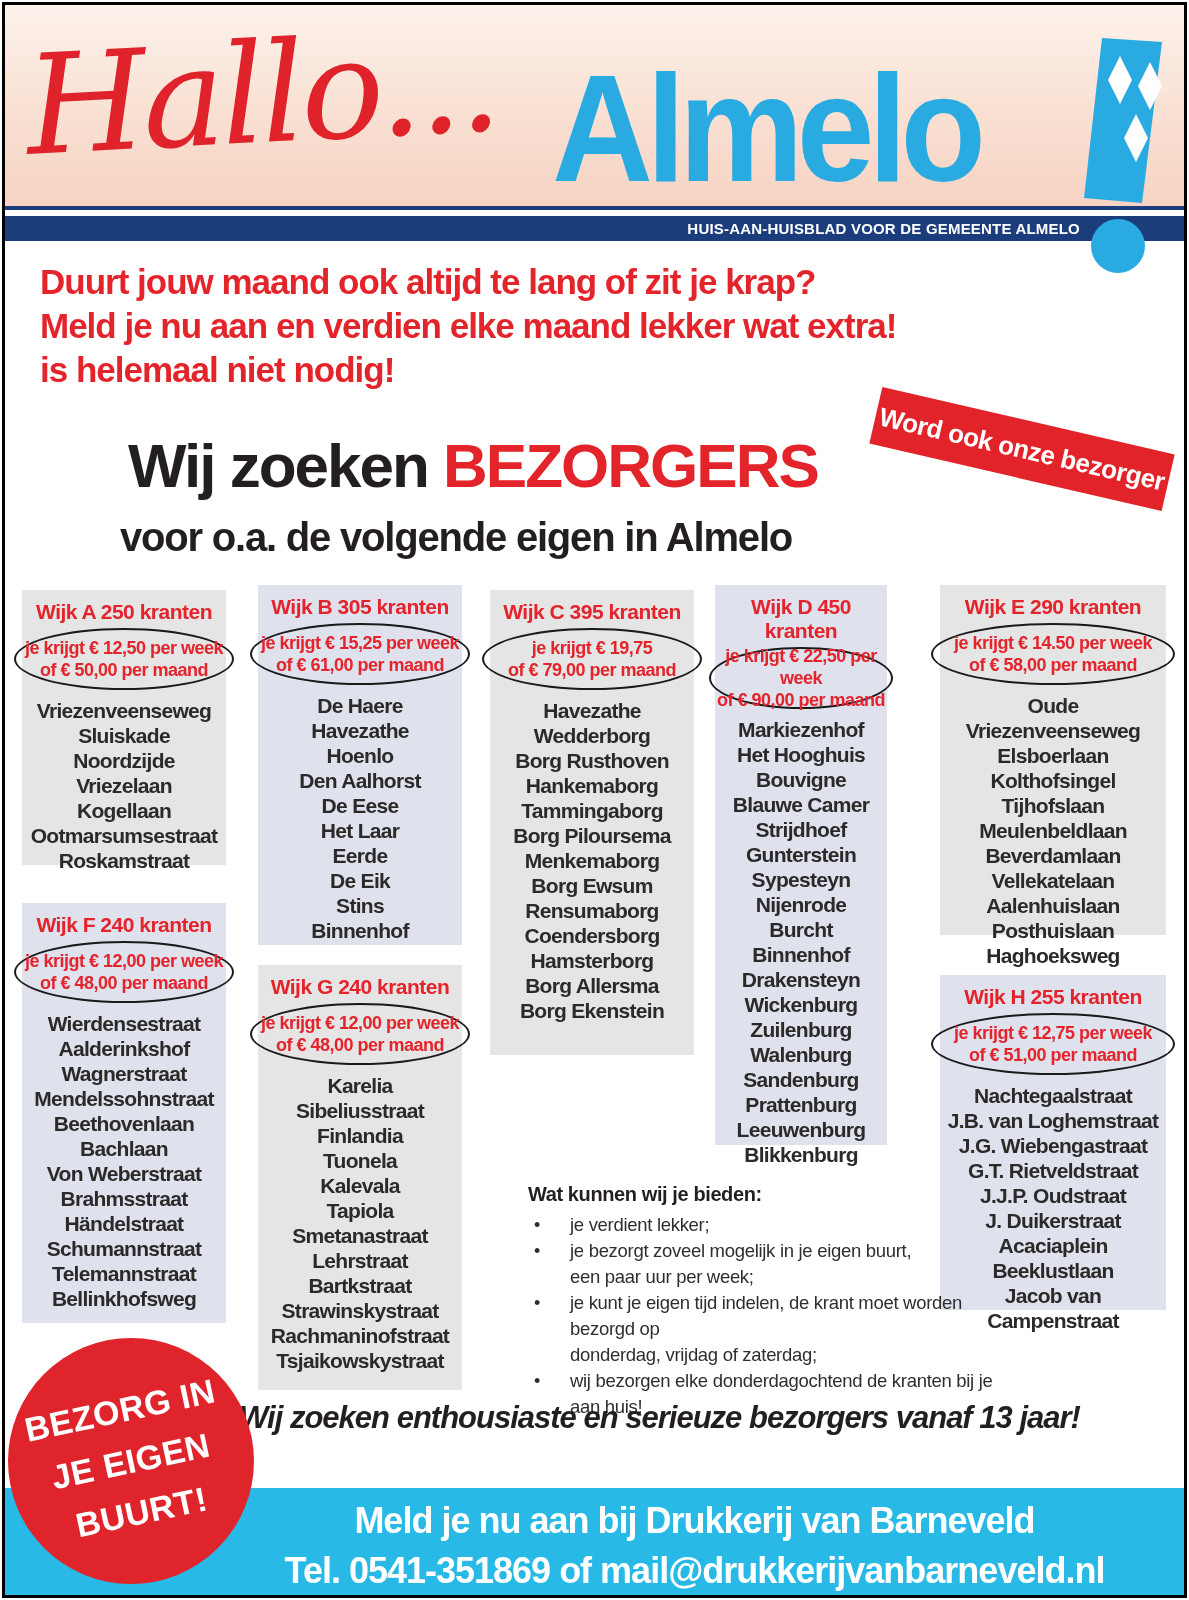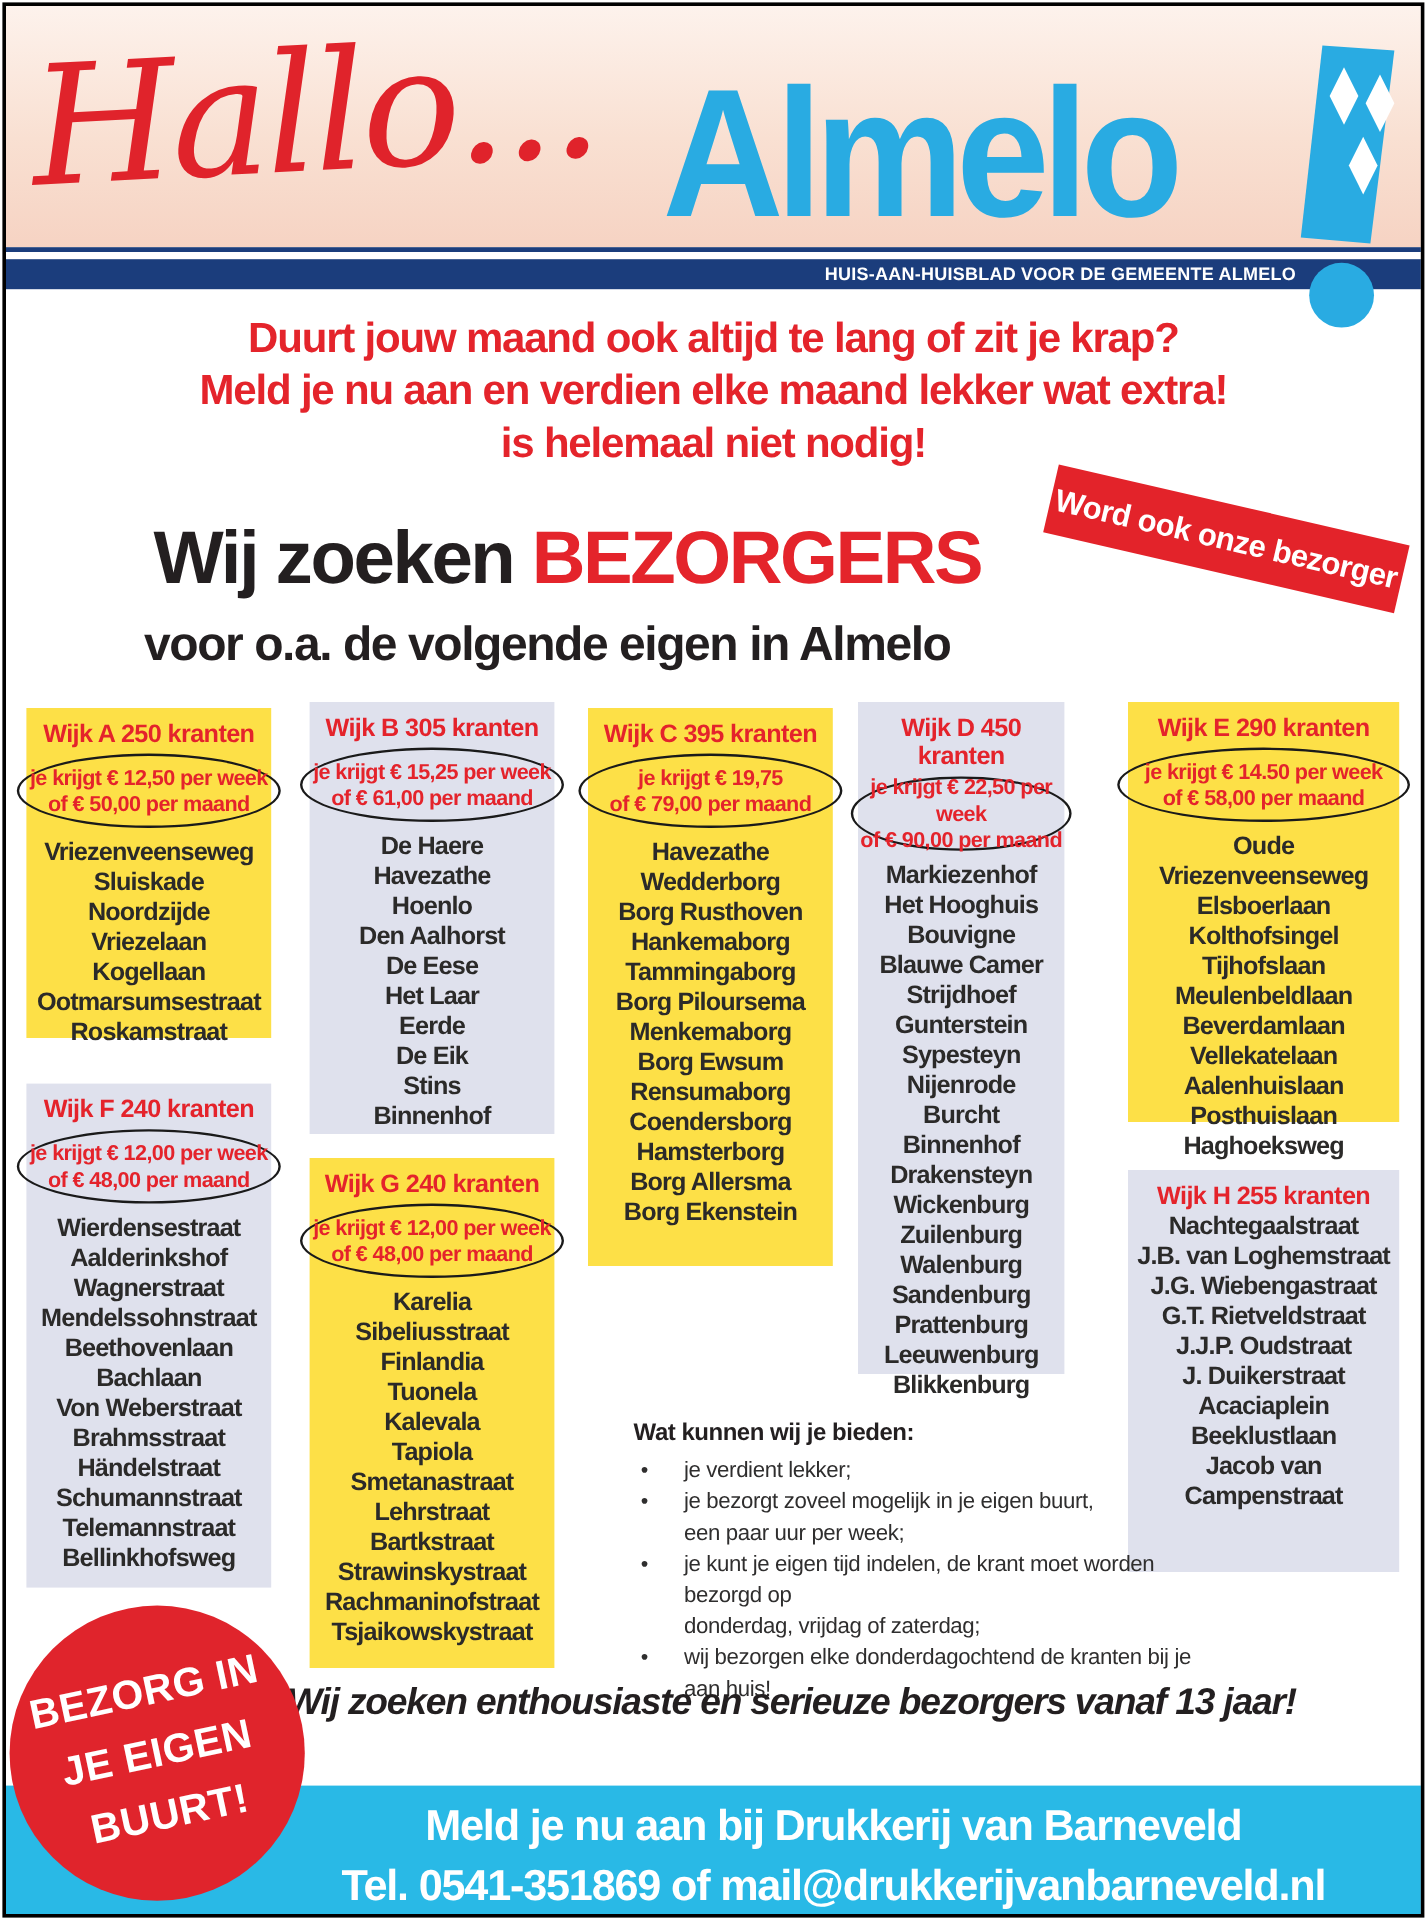--- a/index.html
+++ b/index.html
@@ -19,39 +19,39 @@
   .logo-almelo{position:absolute;left:552px;top:52px;z-index:3;
     font-weight:bold;font-size:152px;line-height:1;color:#29abe2;
     letter-spacing:-7px;transform:scaleX(0.92);transform-origin:left top;}
   .excl-svg{position:absolute;left:1062px;top:28px;z-index:4;}
   .band-thin{position:absolute;left:5px;right:5px;top:206px;height:4px;background:#1b3d7c;z-index:2;}
   .band-thick{position:absolute;left:5px;right:5px;top:216px;height:25px;background:#1b3d7c;z-index:2;
     display:flex;align-items:center;justify-content:flex-end;padding-right:104px;box-sizing:border-box;}
   .band-thick .tagline{color:#fff;font-weight:bold;font-size:15px;letter-spacing:0.2px;}
 
   
-  .intro{position:absolute;left:40px;right:40px;top:260px;text-align:center;z-index:2;
+  .intro{position:absolute;left:40px;right:40px;top:260px;z-index:2;
     color:#e4242b;font-weight:bold;letter-spacing:-1px;}
   .intro .l{font-size:35px;line-height:44px;}
 
   
   .headline{position:absolute;left:128px;top:430px;font-weight:bold;font-size:62px;
     letter-spacing:-2px;color:#231f20;z-index:2;}
   .headline .red{color:#e4242b;}
   .subhead{position:absolute;left:120px;top:515px;font-weight:bold;font-size:40px;
     letter-spacing:-1.2px;color:#231f20;z-index:2;}
 
   
   .ribbon{position:absolute;left:872px;top:420px;width:300px;height:58px;background:#e3232a;
     transform:rotate(13deg);display:flex;align-items:center;justify-content:center;z-index:2;}
   .ribbon span{color:#fff;font-weight:bold;font-size:26px;letter-spacing:-0.5px;}
 
   
   .wijk{position:absolute;box-sizing:border-box;padding:10px 4px 8px;text-align:center;z-index:2;}
-  .wijk.pink{background:#fde047;}
+  .wijk.pink{background:#e5e5e5;}
   .wijk.lavender{background:#dfe1ed;}
   .wijk-A{left:22px;top:590px;width:204px;height:275px;}
   .wijk-B{left:258px;top:585px;width:204px;height:360px;}
   .wijk-C{left:490px;top:590px;width:204px;height:465px;}
   .wijk-D{left:715px;top:585px;width:172px;height:560px;}
   .wijk-E{left:940px;top:585px;width:226px;height:350px;}
   .wijk-F{left:22px;top:903px;width:204px;height:420px;}
   .wijk-G{left:258px;top:965px;width:204px;height:425px;}
   .wijk-H{left:940px;top:975px;width:226px;height:335px;}
   .wijk-title{color:#e4232b;font-weight:bold;font-size:21px;line-height:24px;letter-spacing:-0.5px;}
@@ -255,20 +255,24 @@
         <div class="street">Smetanastraat</div>
         <div class="street">Lehrstraat</div>
         <div class="street">Bartkstraat</div>
         <div class="street">Strawinskystraat</div>
         <div class="street">Rachmaninofstraat</div>
         <div class="street">Tsjaikowskystraat</div>
       </div>
   </div>
     <div class="wijk wijk-H lavender">
     <div class="wijk-title">Wijk H 255 kranten</div>
+    <div class="wijk-ellipse">
+      <div class="price-line">je krijgt € 12,75 per week</div>
+      <div class="price-line">of € 51,00 per maand</div>
+    </div>
     <div class="wijk-streets">
         <div class="street">Nachtegaalstraat</div>
         <div class="street">J.B. van Loghemstraat</div>
         <div class="street">J.G. Wiebengastraat</div>
         <div class="street">G.T. Rietveldstraat</div>
         <div class="street">J.J.P. Oudstraat</div>
         <div class="street">J. Duikerstraat</div>
         <div class="street">Acaciaplein</div>
         <div class="street">Beeklustlaan</div>
         <div class="street">Jacob van Campenstraat</div>

